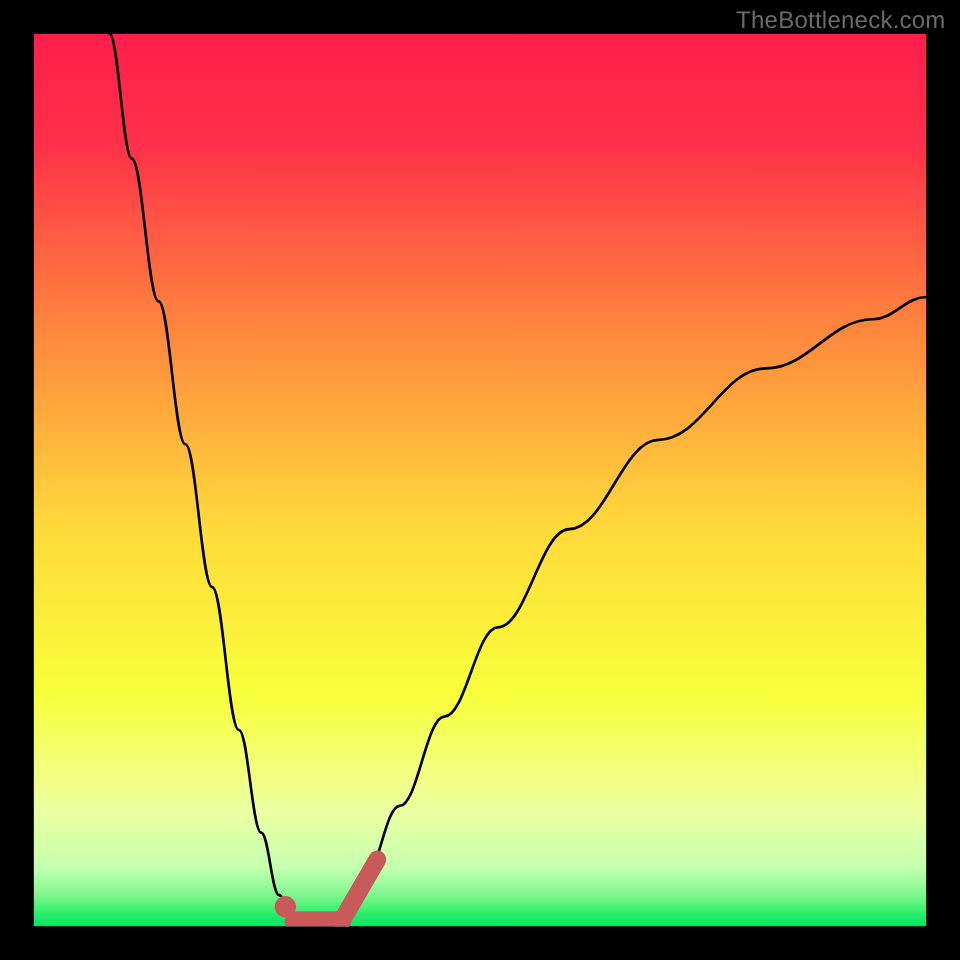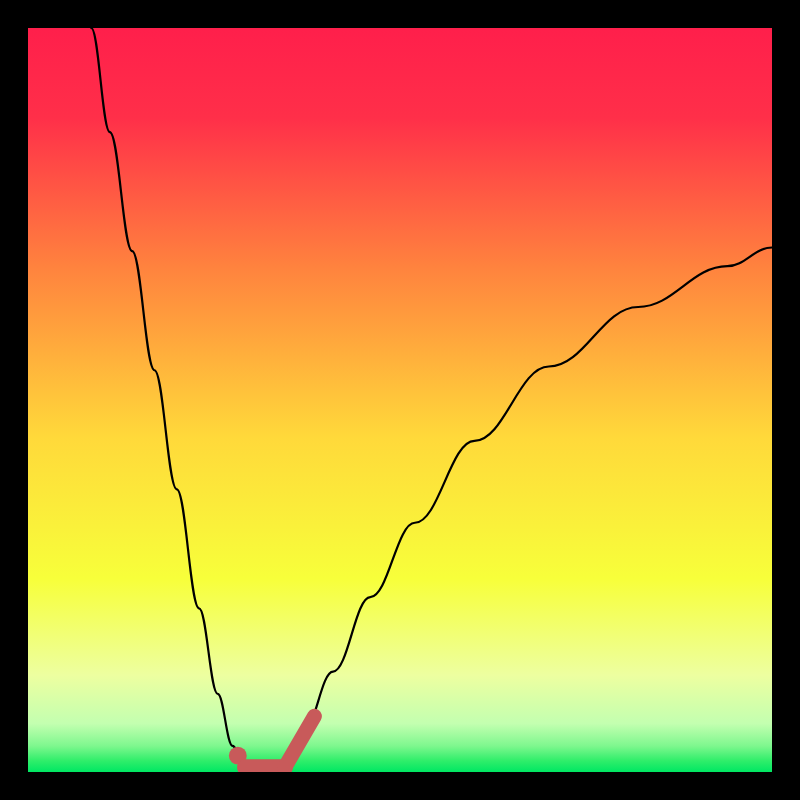--- a/index.html
+++ b/index.html
@@ -72,13 +72,14 @@
       </g>
 
       <g id="highlight-group">
           <circle cx="209.808" cy="727.632" r="8.928" fill="#c85a5a"></circle>
           <line x1="217.248" x2="256.68" y1="739.536" y2="739.536" stroke="#c85a5a" stroke-width="16.368" stroke-linecap="round"></line>
           <line x1="256.68" x2="286.44" y1="739.536" y2="688.2" stroke="#c85a5a" stroke-width="14.88" stroke-linecap="round"></line>
         </g>
     </svg>
   </div>
 
+  <div class="watermark">TheBottleneck.com</div>
 </div>
 
 </body></html>

